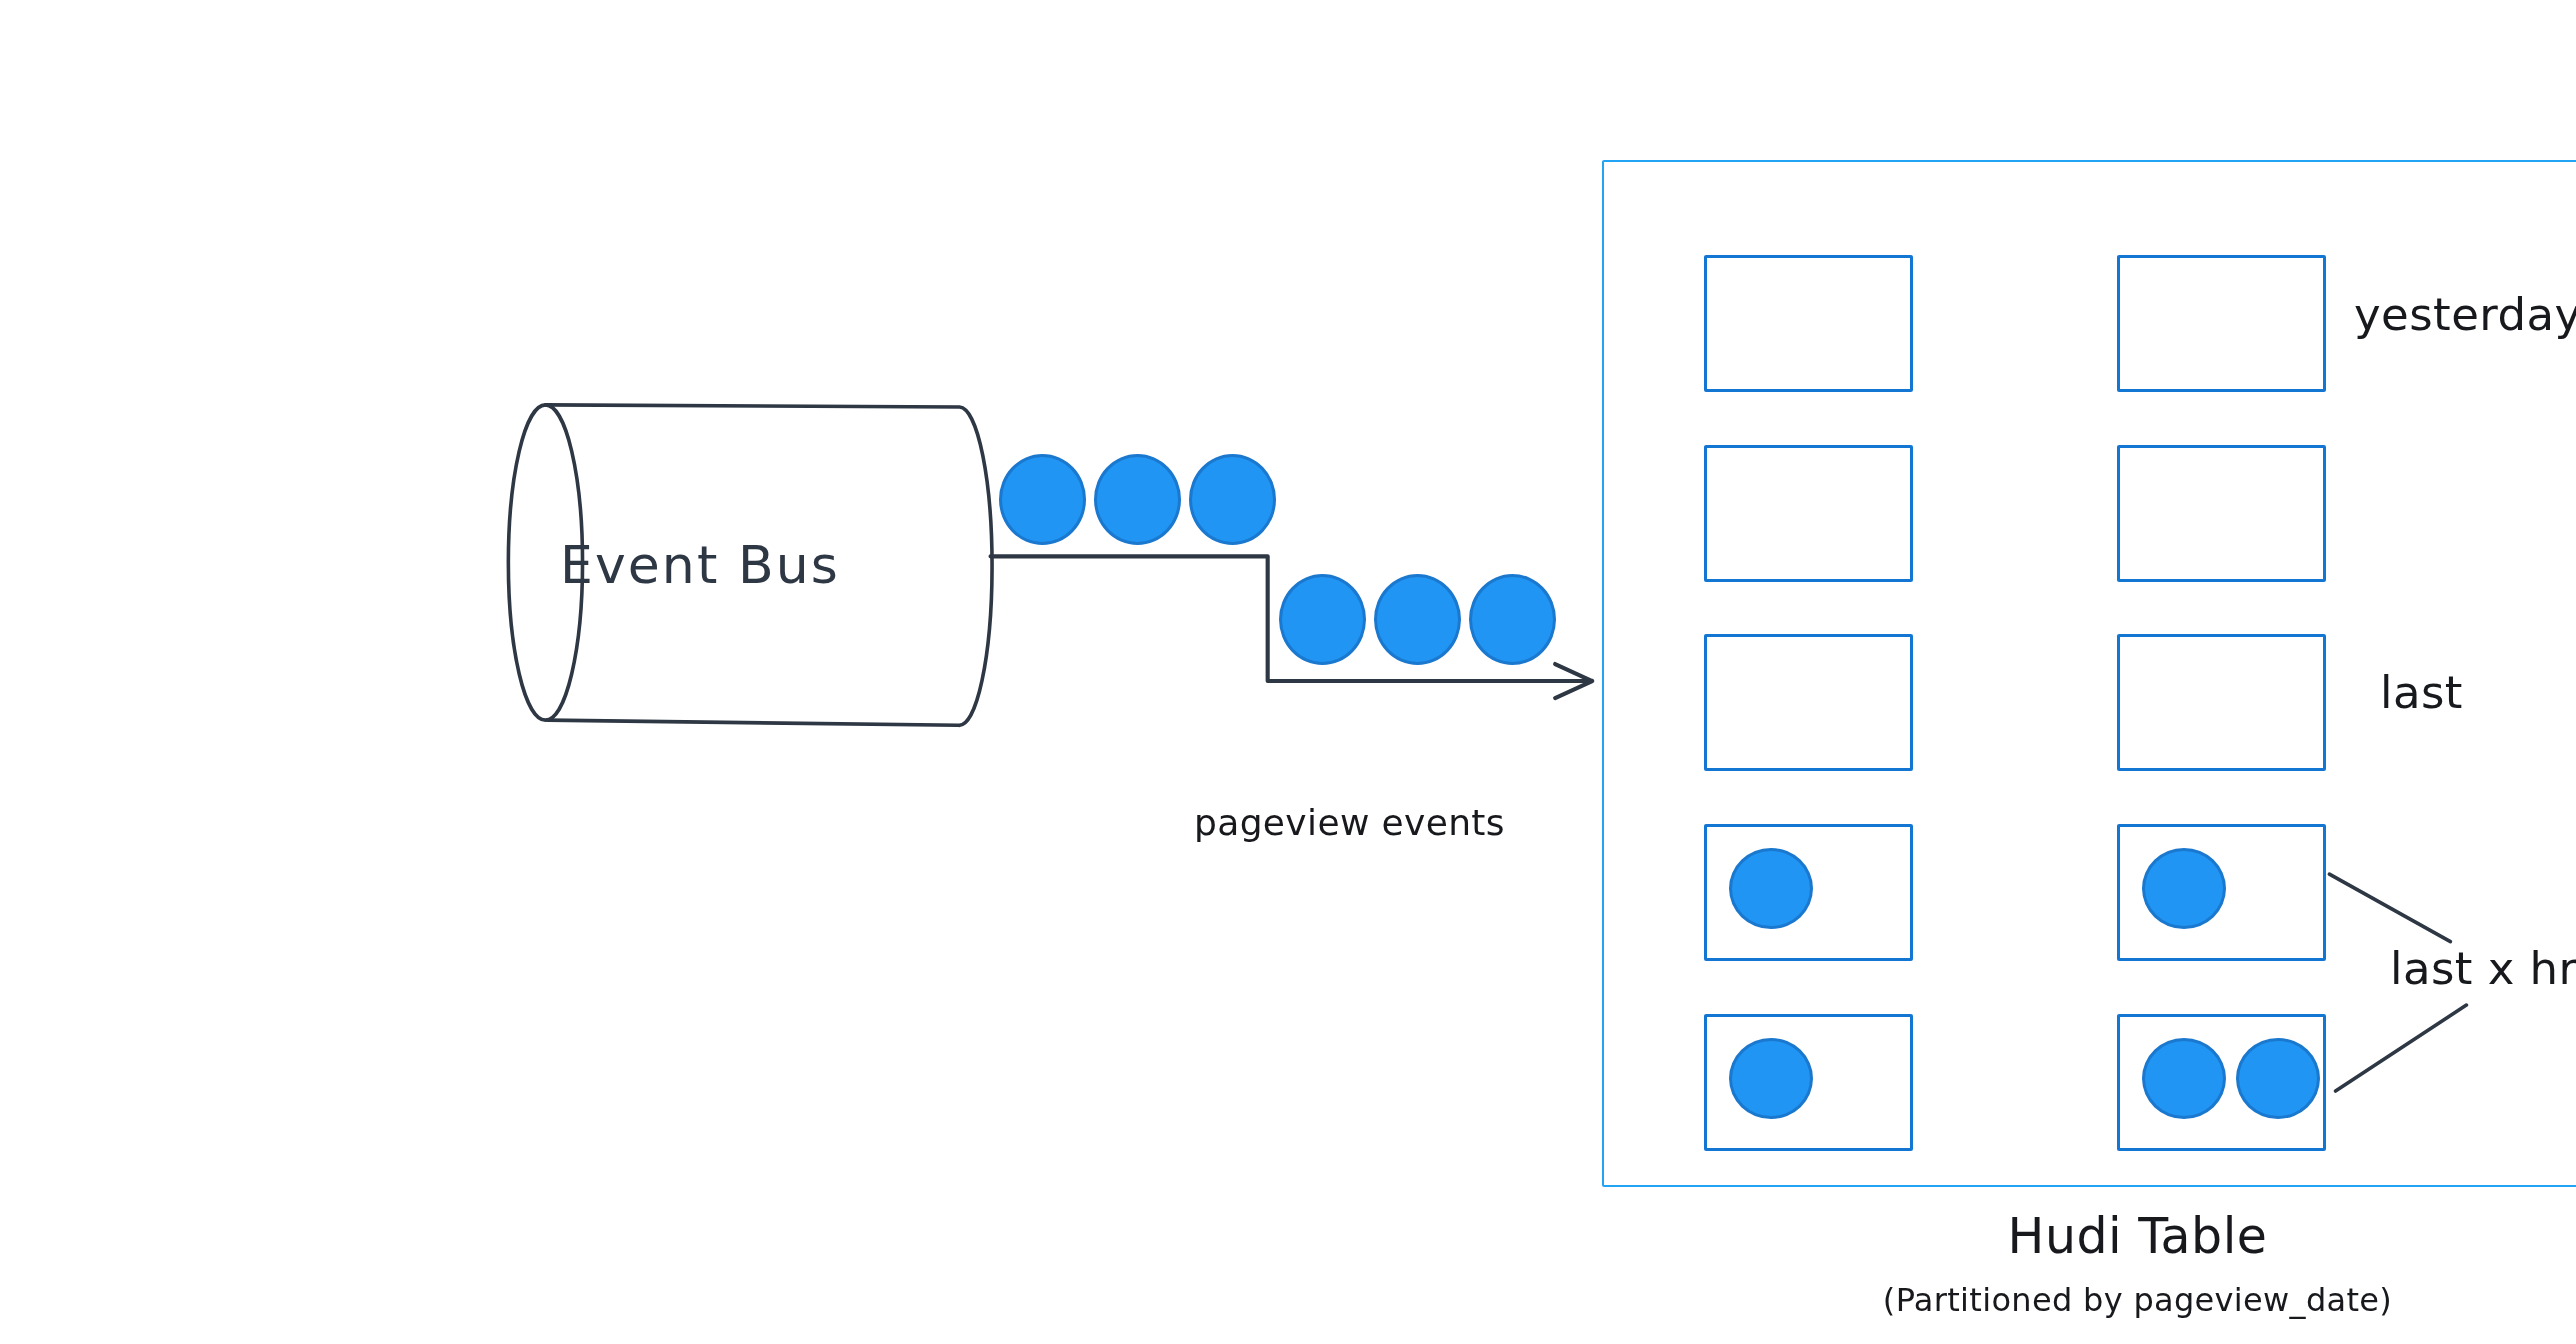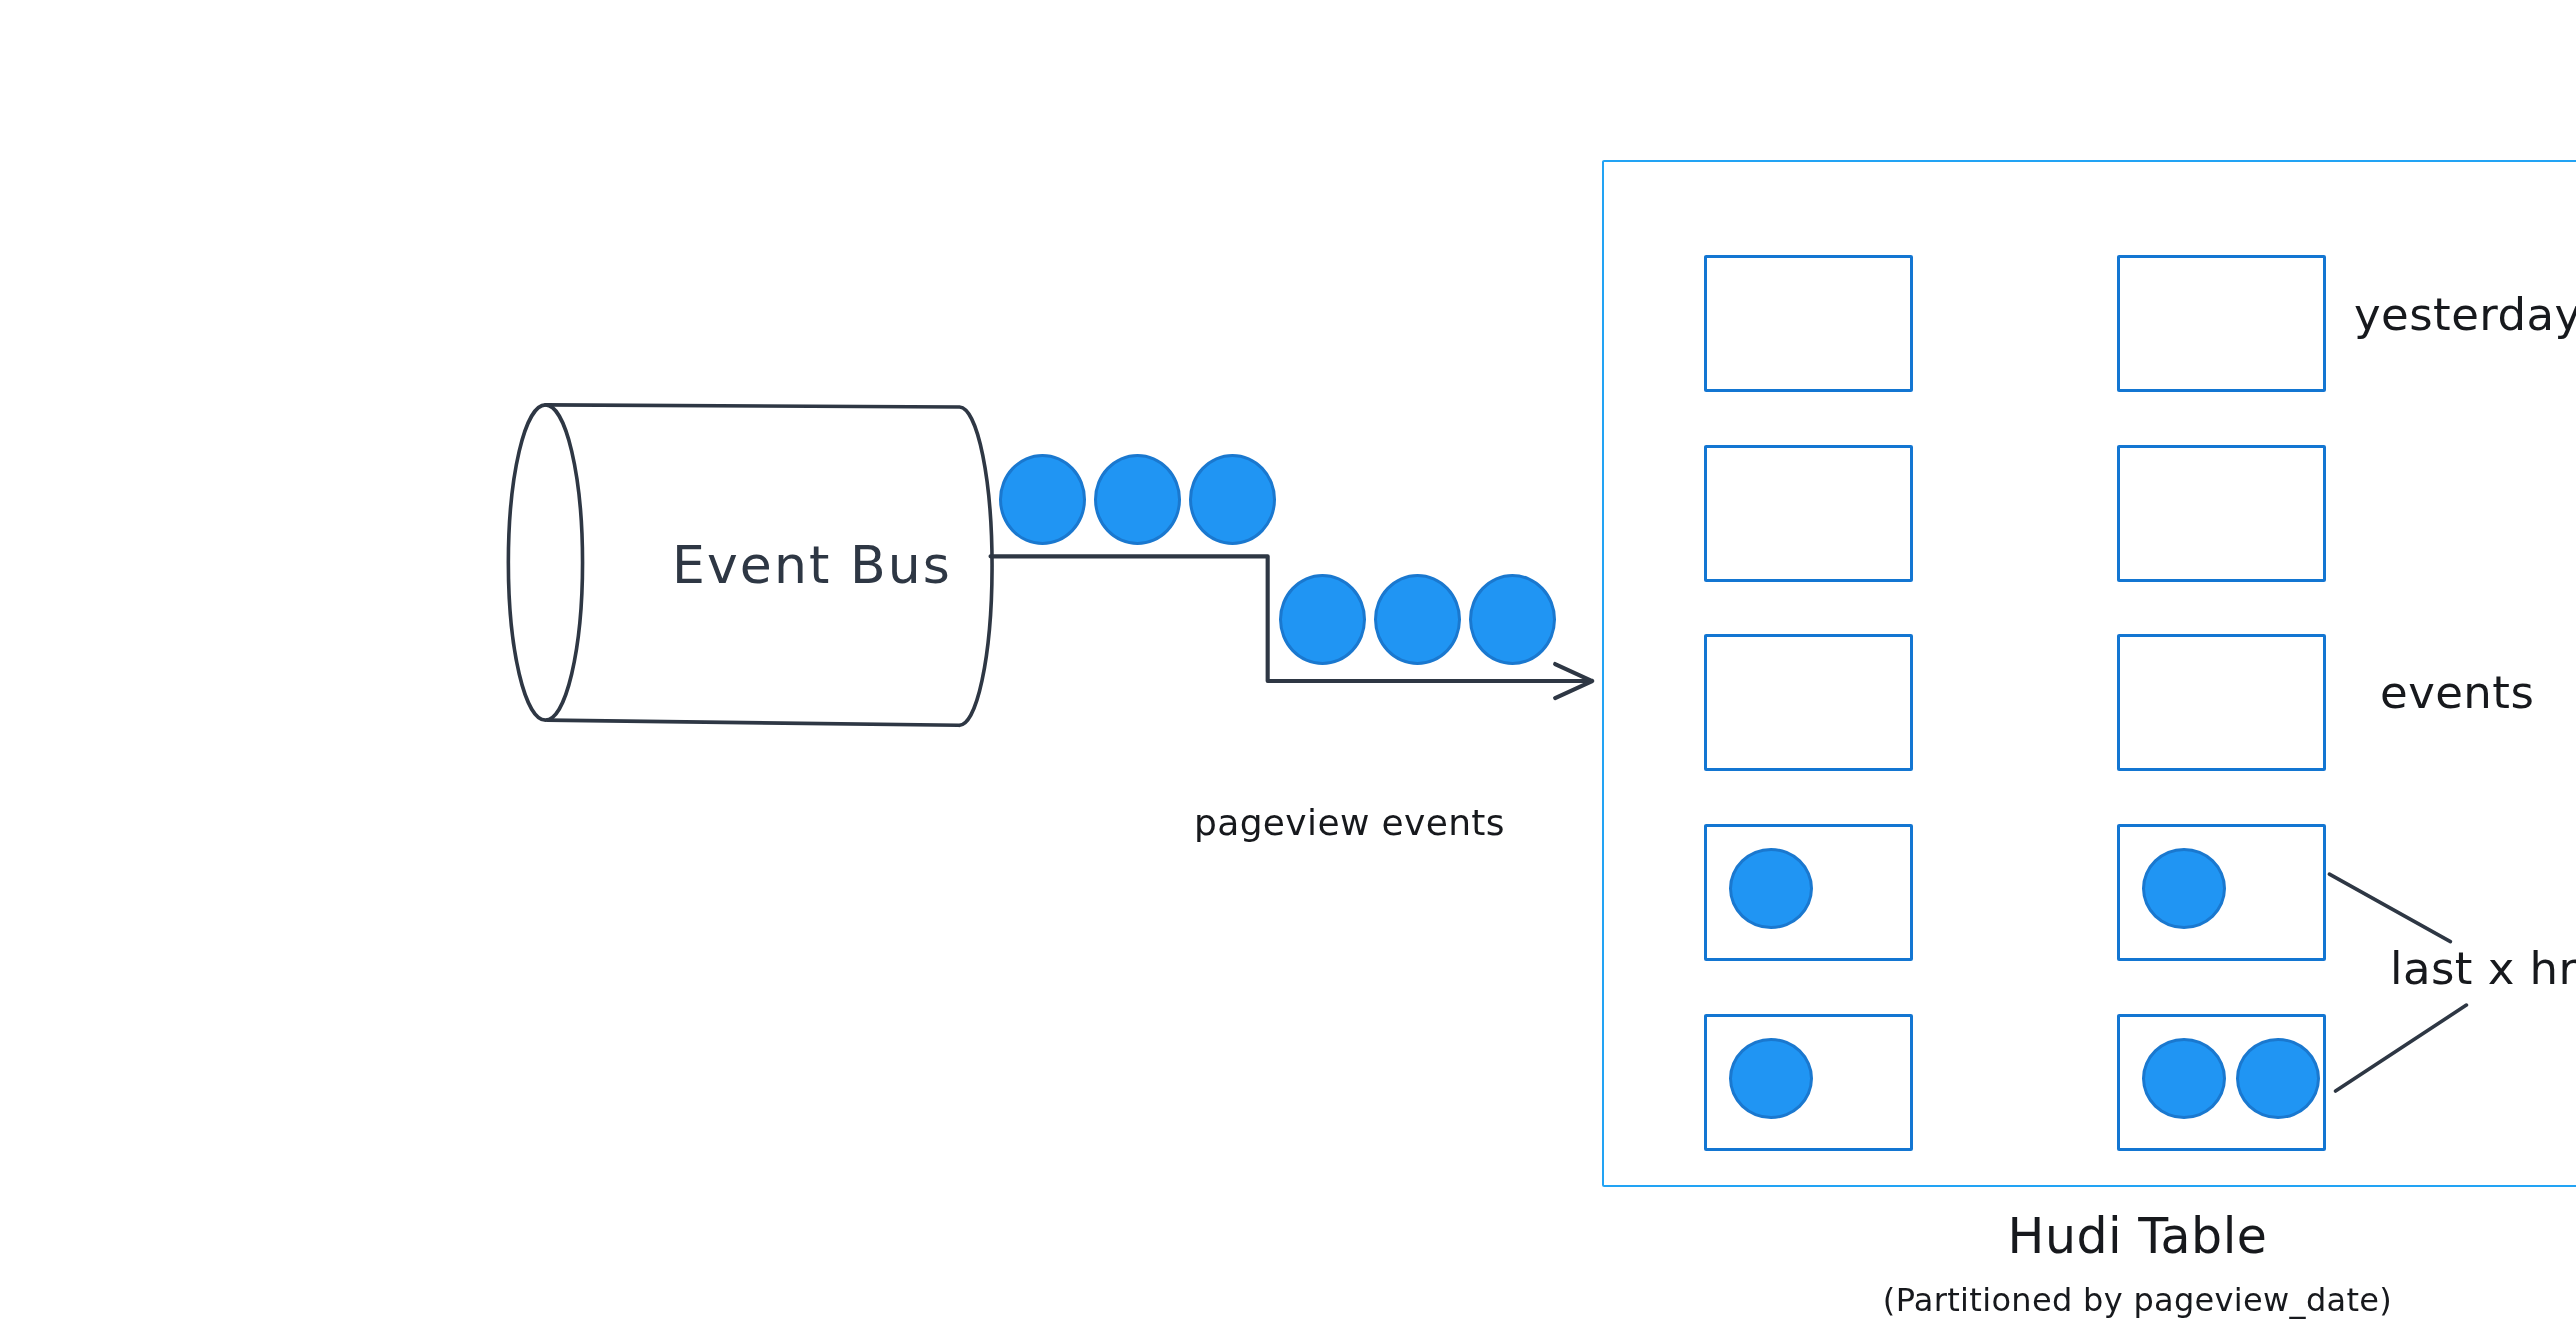--- a/index.html
+++ b/index.html
@@ -23,21 +23,21 @@
   }
   .label {
     position: absolute;
     color: var(--text, #17191d);
     line-height: 1;
     white-space: nowrap;
     letter-spacing: 0.01em;
   }
   .event-bus-label {
     left: 560px; top: 539px; width: 392px;
-    text-align: right;
+    text-align: left;
     font-size: 52px;
     color: var(--ink, #2e3744);
     letter-spacing: 0.04em;
   }
   .flow-label   { left: 1194px; top: 759px; font-size: 36px; margin-top: 46px; }
   .lbl-yesterday{ left: 2354px; top: 292px;  font-size: 45px; }
   .lbl-today    { left: 2380px; top: 670px; font-size: 45px; }
   .lbl-lastxhrs { left: 2390px; top: 946px; font-size: 45px; }
   .hudi-title {
     left: 1602px; top: 1212px; width: 1071px;
@@ -144,20 +144,20 @@
       <div class="cell" style="left: 100px; top: 852px;">
         <span class="dot"></span>
       </div>
       <div class="cell" style="left: 513px; top: 852px;">
         <span class="dot"></span>
         <span class="dot"></span>
       </div>
     </div>
 
   <div class="label lbl-yesterday">yesterday</div>
-  <div class="label lbl-today">events</div>
+  <div class="label lbl-today">last</div>
   <div class="label lbl-lastxhrs">last x hrs</div>
 
   <div class="label hudi-title">Hudi Table</div>
   <div class="label hudi-subtitle">(Partitioned by pageview_date)</div>
 
 </div>
 
 
 </body></html>

